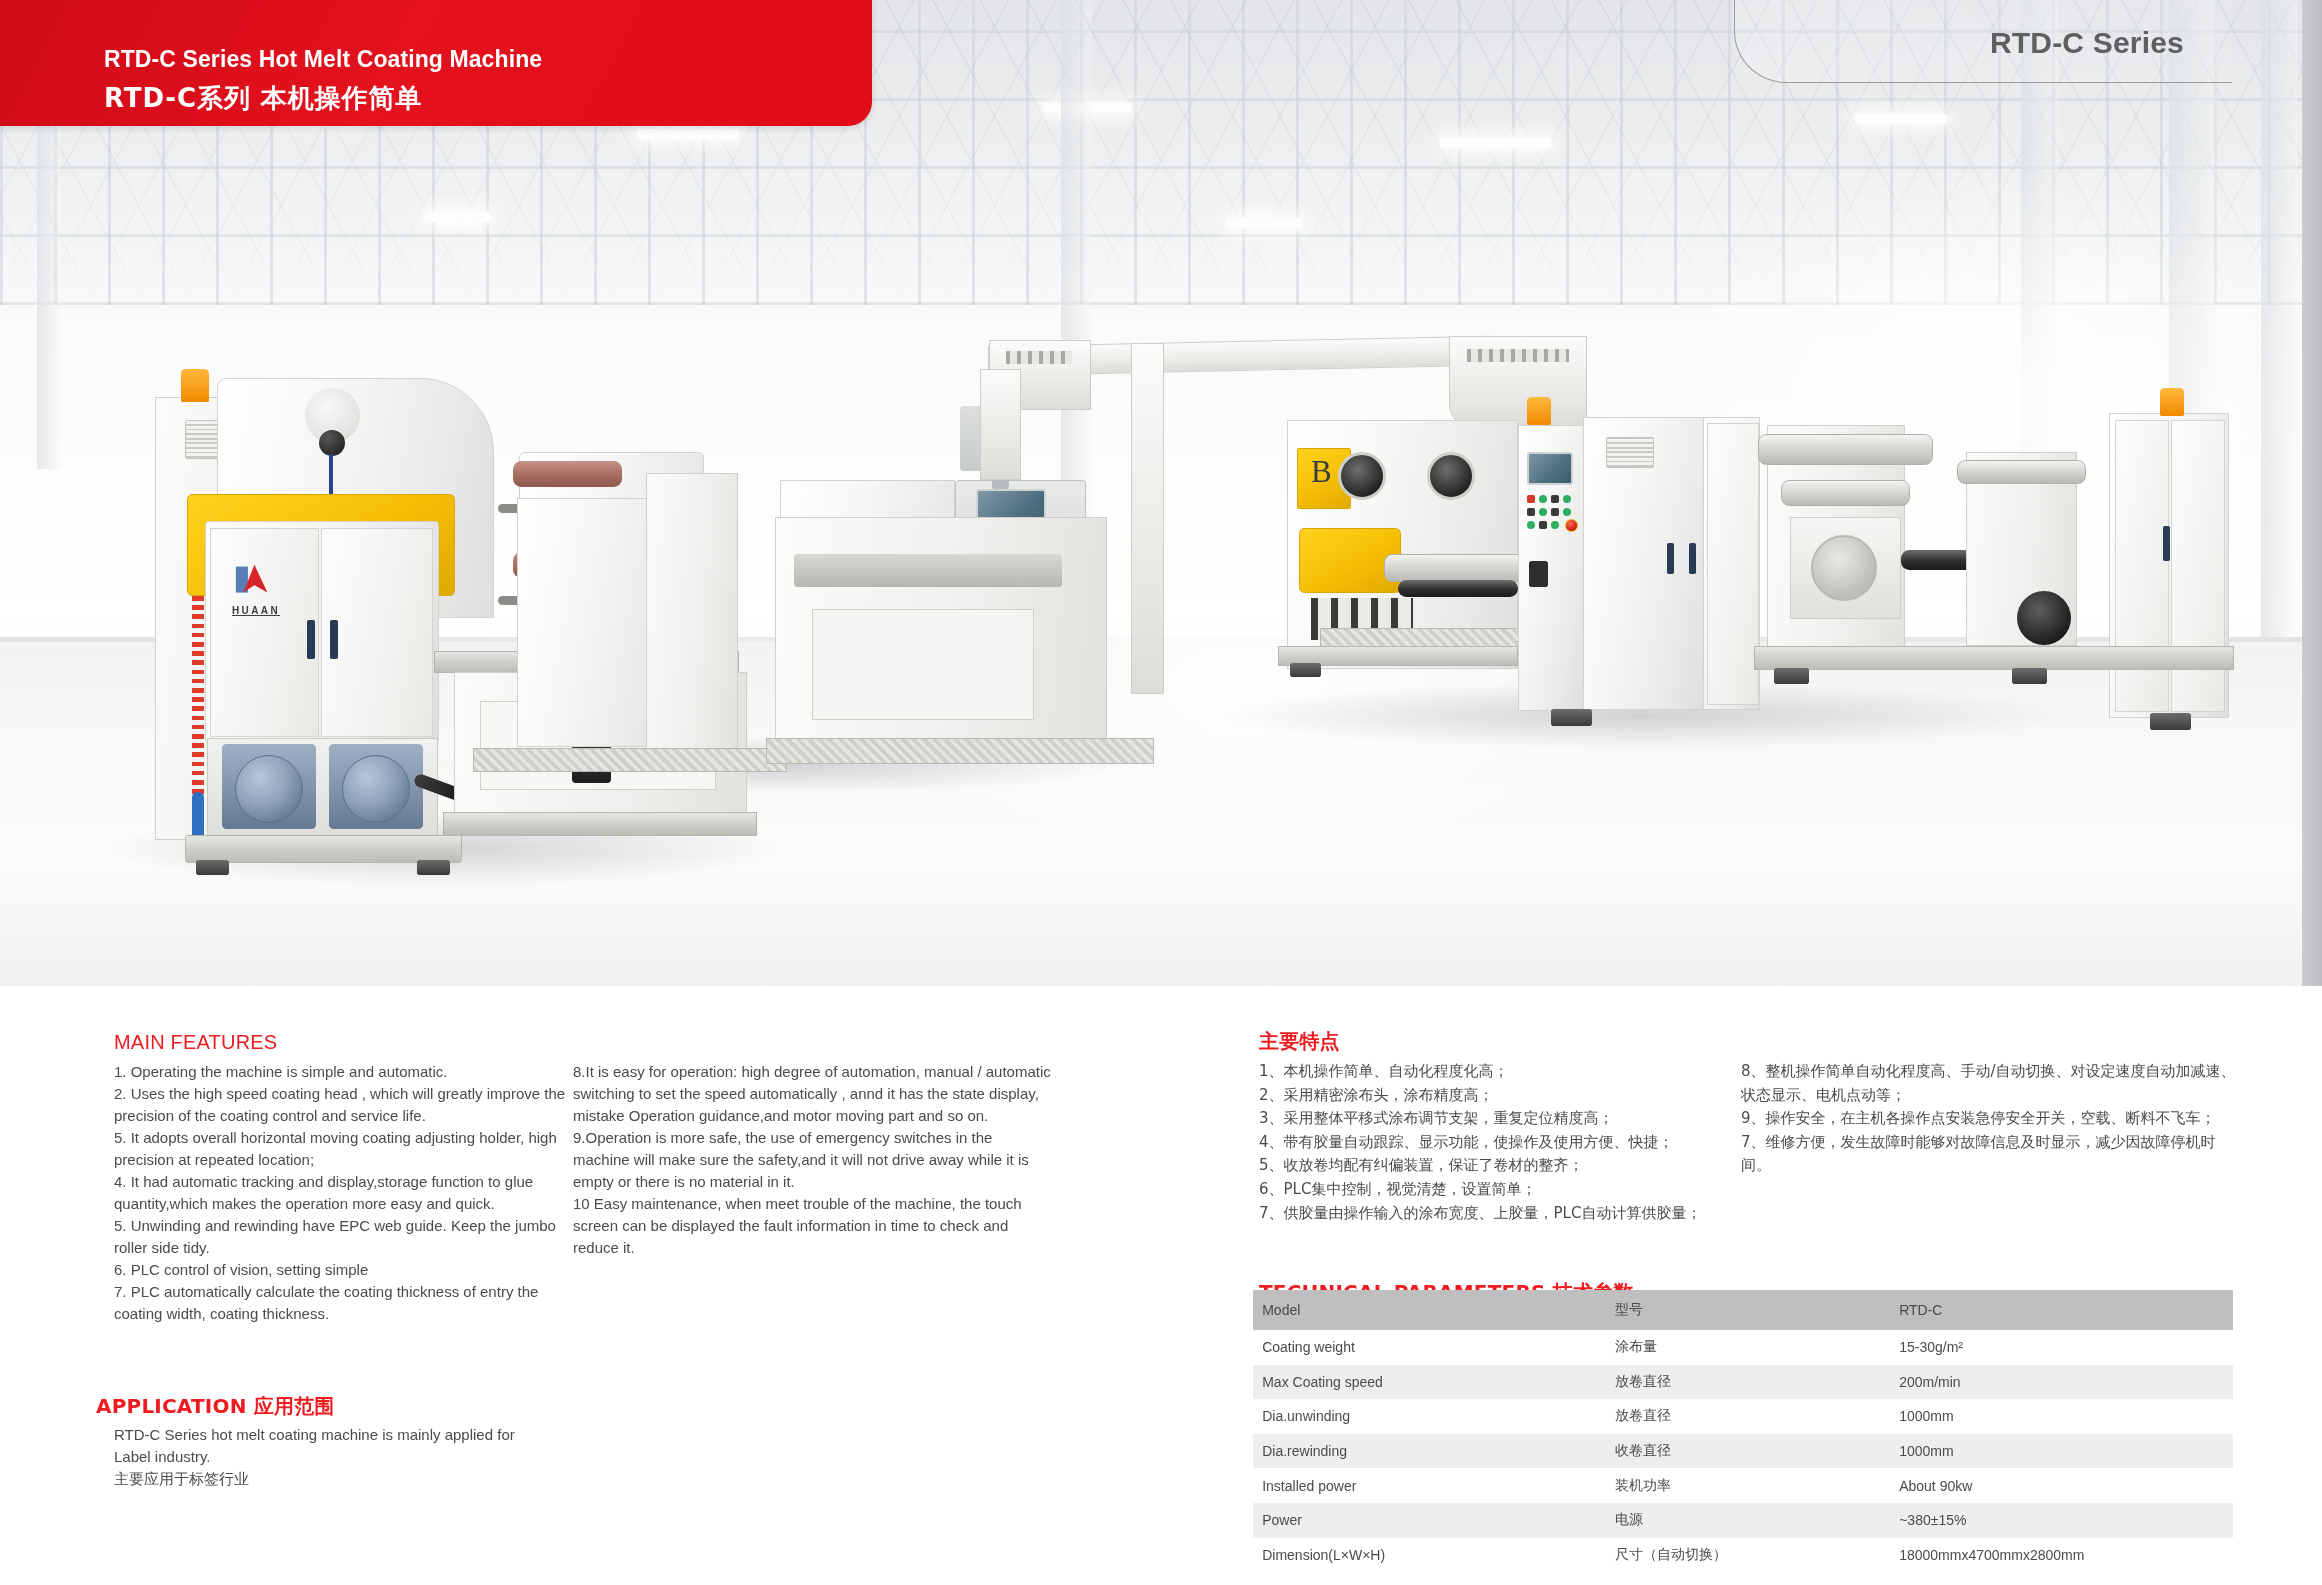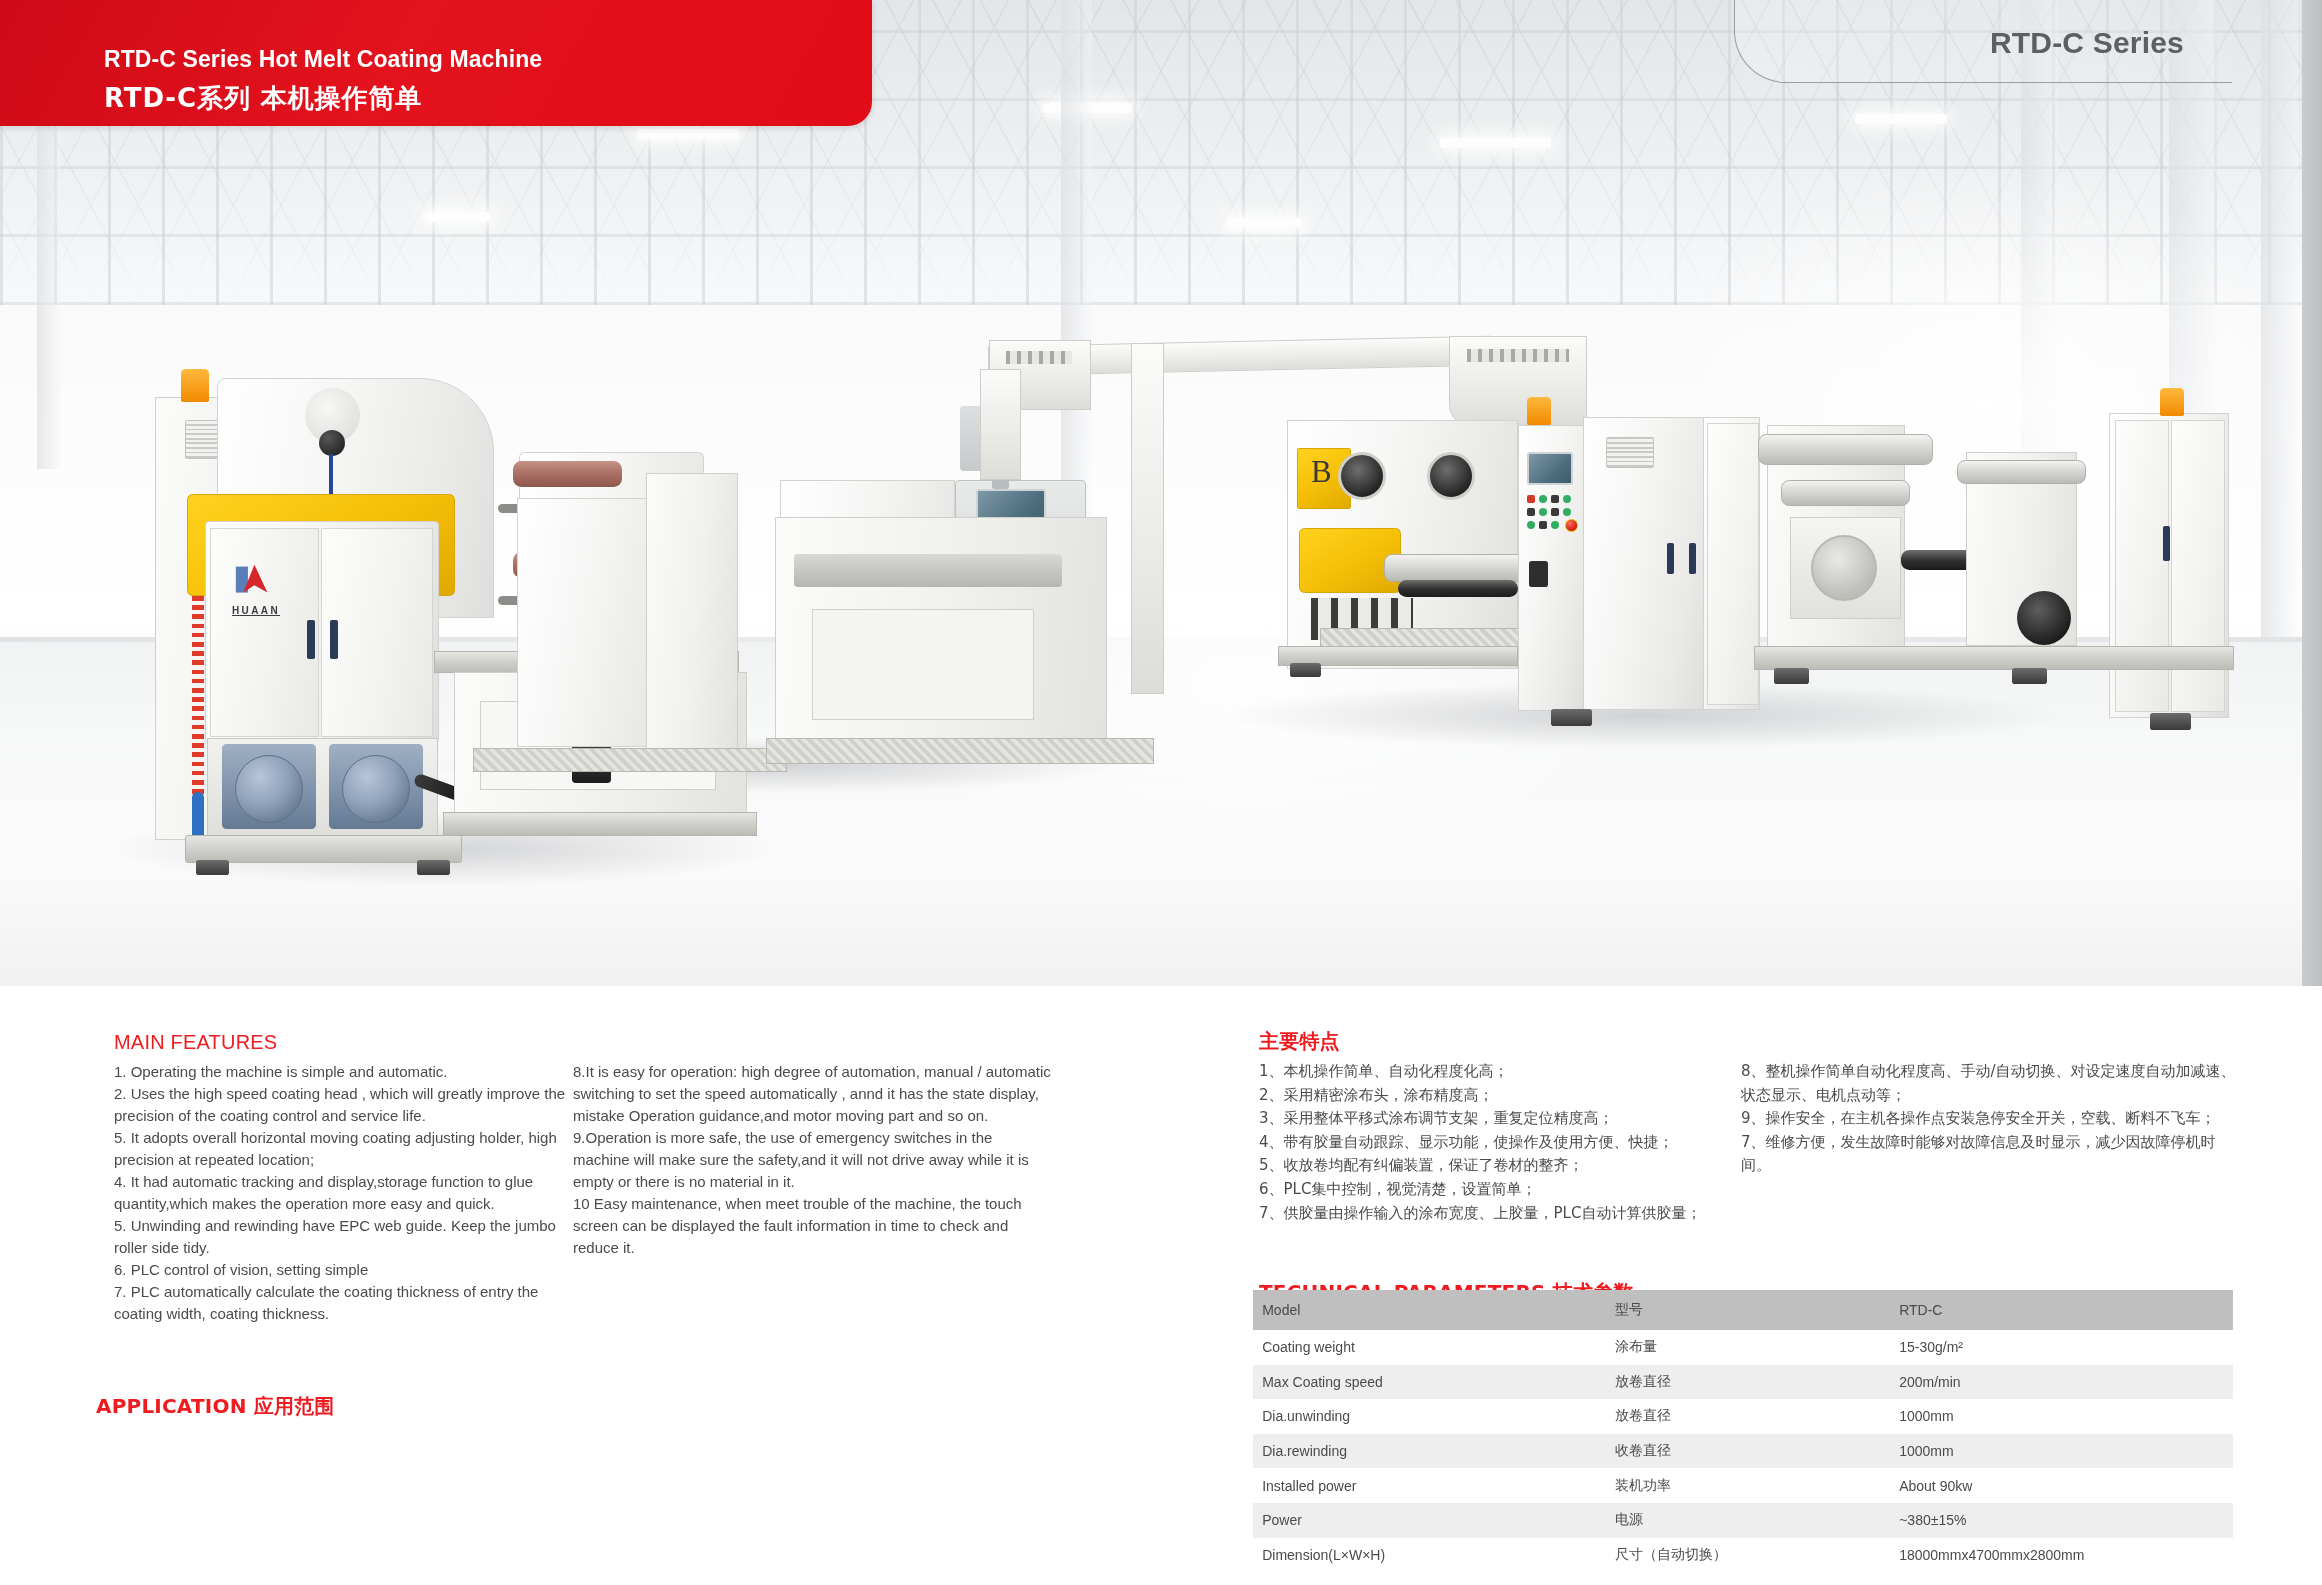--- a/index.html
+++ b/index.html
@@ -378,20 +378,25 @@
       <div>7. PLC automatically calculate the coating thickness of entry the coating width, coating thickness.</div>
     </div>
 
     <div class="col body-txt" style="left:573px; top:75px; width:480px;">
       <div>8.It is easy for operation: high degree of automation, manual / automatic switching to set the speed automatically , annd it has the state display, mistake Operation guidance,and motor moving part and so on.</div>
       <div>9.Operation is more safe, the use of emergency switches in the machine will make sure the safety,and it will not  drive away while it is empty or there is no material in it.</div>
       <div>10 Easy maintenance, when meet trouble of the machine, the touch screen can be displayed the fault information in time to check and reduce it.</div>
     </div>
 
     <div class="sect-head cn col" style="left:96px; top:407px;">APPLICATION 应用范围</div>
+    <div class="col body-txt" style="left:114px; top:438px; width:471px;">
+      <div>RTD-C Series hot melt coating machine is mainly applied for</div>
+      <div>Label industry.</div>
+      <div class="body-txt cn">主要应用于标签行业</div>
+    </div>
 
     <div class="sect-head cn col" style="left:1259px; top:42px;">主要特点</div>
 
     <div class="col body-txt cn" style="left:1259px; top:74px; width:480px;">
       <div>1、本机操作简单、自动化程度化高；</div>
       <div>2、采用精密涂布头，涂布精度高；</div>
       <div>3、采用整体平移式涂布调节支架，重复定位精度高；</div>
       <div>4、带有胶量自动跟踪、显示功能，使操作及使用方便、快捷；</div>
       <div>5、收放卷均配有纠偏装置，保证了卷材的整齐；</div>
       <div>6、PLC集中控制，视觉清楚，设置简单；</div>

